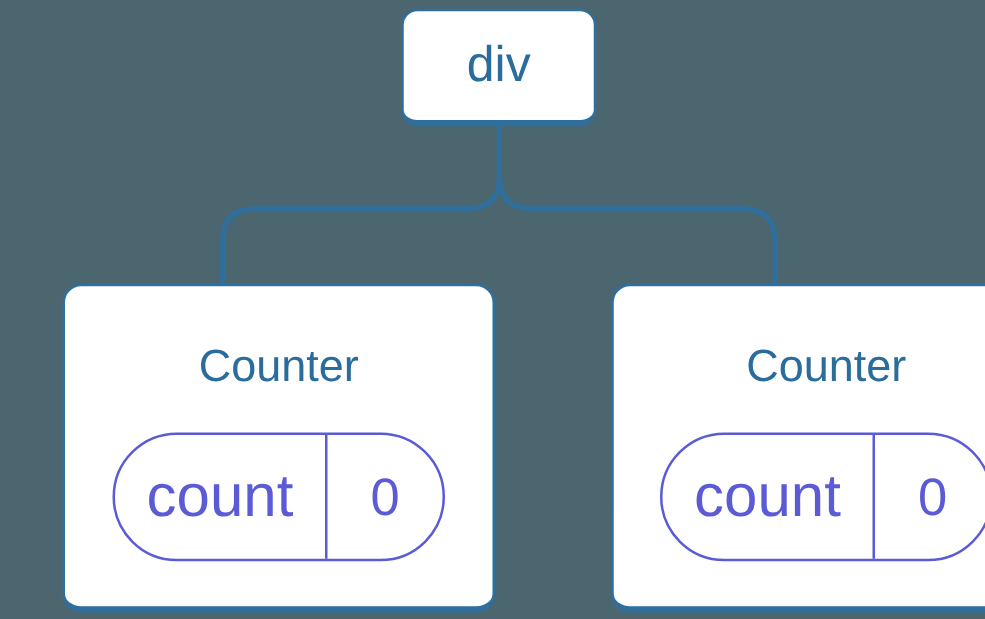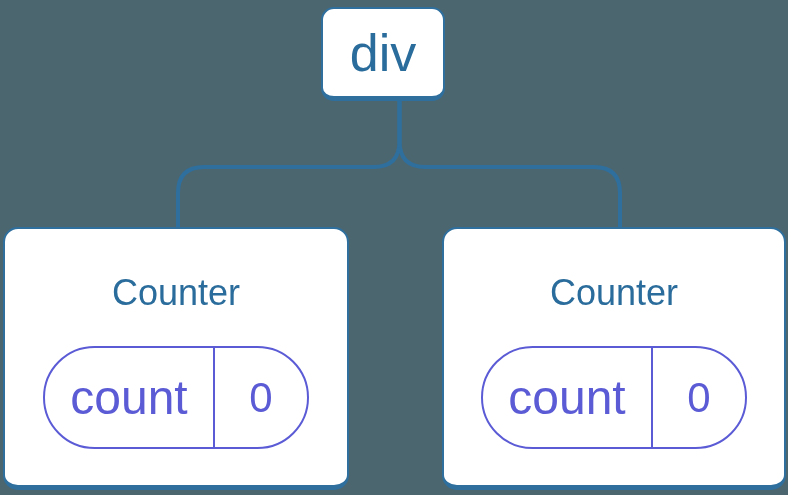--- a/index.html
+++ b/index.html
@@ -29,40 +29,41 @@
     left: 0;
     top: 0;
     width: 788px;
     height: 495px;
     pointer-events: none;
   }
   .node-root {
     position: absolute;
     left: 321px;
     top: 7px;
-    width: 124px;
+    width: 156px;
     height: 94px;
     background: var(--node-bg);
     border: 2.5px solid var(--blue);
     border-bottom-width: 5px;
     border-radius: 13px;
     display: flex;
     align-items: center;
     justify-content: center;
-    font-size: 52px;
+    font-size: 40px;
     color: var(--blue-text);
   }
   .card {
     position: absolute;
     top: 227px;
     height: 263px;
     background: var(--node-bg);
     border: 2.5px solid var(--blue);
     border-bottom-width: 5px;
     border-radius: 15px;
+    margin-left: 47px;
   }
   .card-left  { left: 3px;   width: 346px; }
   .card-right { left: 442px; width: 344px; }
   .card-title {
     margin-top: 42px;
     text-align: center;
     font-size: 36px;
     line-height: 44px;
     color: var(--blue-text);
   }

